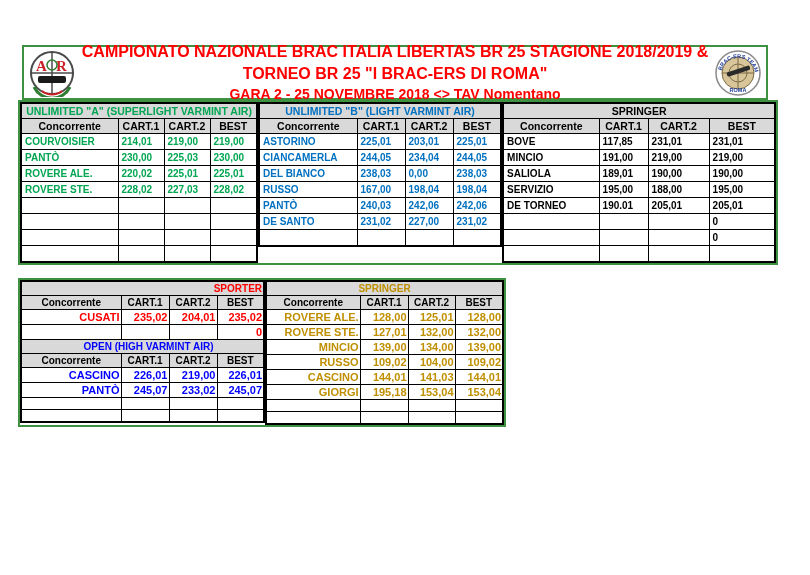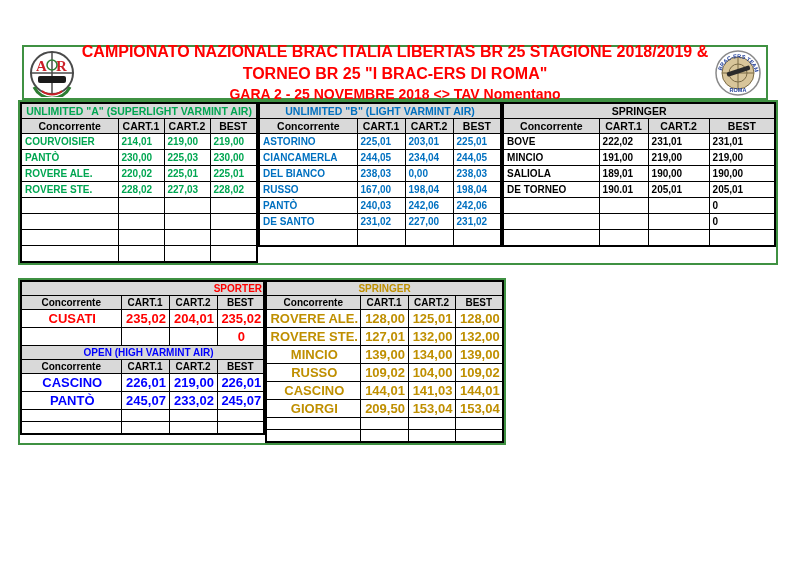--- a/index.html
+++ b/index.html
@@ -31,21 +31,21 @@
     border:1px solid #000;overflow:hidden;white-space:nowrap;
     font-weight:bold;vertical-align:middle;box-sizing:border-box;
   }
   .ttl{
     background:#D9D9D9;text-align:center;font-size:10.5px;height:15px;
   }
   .hd{
     background:#D9D9D9;text-align:center;font-size:10.5px;height:15px;color:#000;
   }
   .upper td.d{height:16px;font-size:10px;padding-left:3px;text-align:left;}
-  .lower td.d{height:12px;font-size:13px;padding-left:3px;text-align:center;}
+  .lower td.d{height:12px;font-size:11px;padding-left:3px;text-align:right;}
   .lower .ttl,.lower .hd{height:13px;font-size:10px;}
   
   .c-green .d,.ttl-green{color:#00A651;}
   .c-blue  .d,.ttl-blue {color:#0070C0;}
   .c-black .d,.ttl-black{color:#000000;}
   .c-red   .d,.ttl-red  {color:#FF0000;text-align:right;}
   .c-oblue .d,.ttl-oblue{color:#0000FF;padding-left:13px;}
   .c-gold  .d,.ttl-gold {color:#BF8F00;}
 </style>
 </head>
@@ -228,35 +228,41 @@
           <td colspan="4" class="ttl ttl-black">SPRINGER</td>
         </tr>
     <tr>
       <td class="hd">Concorrente</td>
       <td class="hd">CART.1</td>
       <td class="hd">CART.2</td>
       <td class="hd">BEST</td>
     </tr>
     <tr>
       <td class="d">BOVE</td>
-      <td class="d">222,02</td>
+      <td class="d">117,85</td>
       <td class="d">231,01</td>
       <td class="d">231,01</td>
     </tr>
     <tr>
       <td class="d">MINCIO</td>
       <td class="d">191,00</td>
       <td class="d">219,00</td>
       <td class="d">219,00</td>
     </tr>
     <tr>
       <td class="d">SALIOLA</td>
       <td class="d">189,01</td>
       <td class="d">190,00</td>
       <td class="d">190,00</td>
+    </tr>
+    <tr>
+      <td class="d">SERVIZIO</td>
+      <td class="d">195,00</td>
+      <td class="d">188,00</td>
+      <td class="d">195,00</td>
     </tr>
     <tr>
       <td class="d">DE TORNEO</td>
       <td class="d">190.01</td>
       <td class="d">205,01</td>
       <td class="d">205,01</td>
     </tr>
     <tr>
       <td class="d"></td>
       <td class="d"></td>
@@ -388,21 +394,21 @@
       <td class="d">109,02</td>
     </tr>
     <tr>
       <td class="d">CASCINO</td>
       <td class="d">144,01</td>
       <td class="d">141,03</td>
       <td class="d">144,01</td>
     </tr>
     <tr>
       <td class="d">GIORGI</td>
-      <td class="d">209,50</td>
+      <td class="d">195,18</td>
       <td class="d">153,04</td>
       <td class="d">153,04</td>
     </tr>
     <tr>
       <td class="d"></td>
       <td class="d"></td>
       <td class="d"></td>
       <td class="d"></td>
     </tr>
     <tr>

